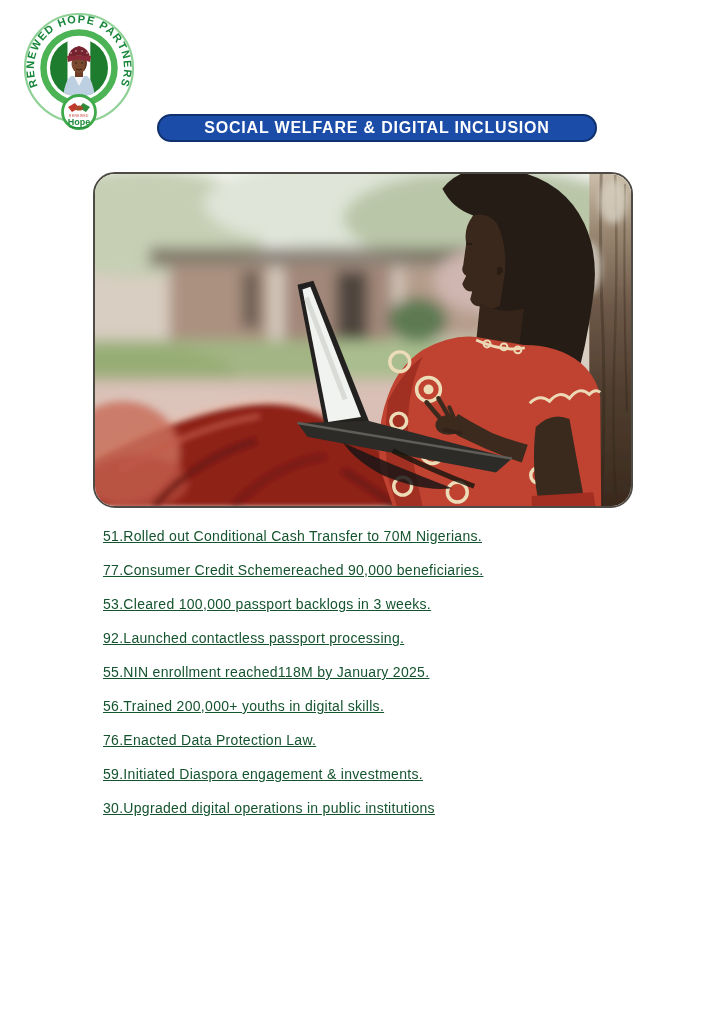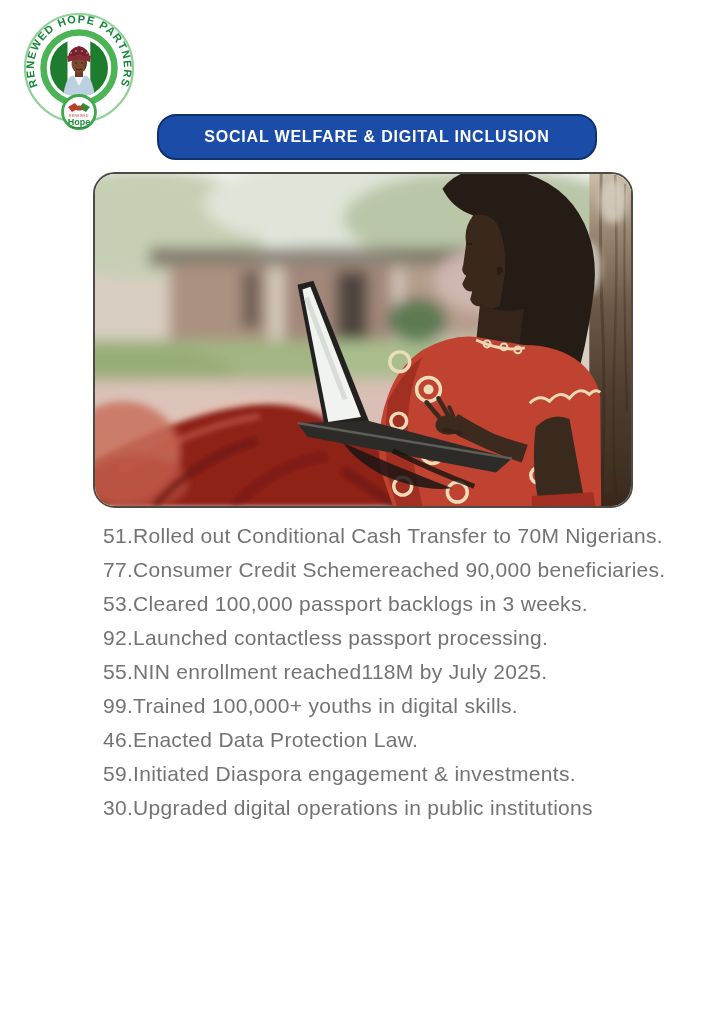--- a/index.html
+++ b/index.html
@@ -3,35 +3,35 @@
 <meta charset="utf-8">
 <style>
   html,body{margin:0;padding:0;}
   body{
     width:724px;height:1024px;background:#ffffff;position:relative;overflow:hidden;
     font-family:"Liberation Sans", sans-serif;
   }
   .logo{position:absolute;left:21px;top:12px;width:116px;height:122px;}
   .logo svg{display:block;width:100%;height:100%;}
   .banner{
-    position:absolute;left:157px;top:114px;width:440px;height:46px;
+    position:absolute;left:157px;top:114px;width:440px;height:28px;
     background:#1b4ca8;border:2px solid #0f316e;border-radius:19px;box-sizing:border-box;
     display:flex;align-items:center;justify-content:center;
   }
   .banner-label{color:#ffffff;font-weight:bold;font-size:16px;letter-spacing:0.8px;}
   .photo{
     position:absolute;left:93px;top:172px;width:540px;height:336px;
     border-radius:22px;overflow:hidden;border:2px solid #4e4b46;box-sizing:border-box;
     background:#edeee8;
   }
   .photo svg{display:block;width:100%;height:100%;}
   .list{position:absolute;left:103px;top:526px;width:545px;}
   .list-item{
-    font-size:21px;color:#737373;line-height:20px;margin-bottom:14px;
-    letter-spacing:0.3px;white-space:nowrap;
+    font-size:14px;color:#14532d;line-height:20px;margin-bottom:14px;
+    letter-spacing:0.3px;white-space:nowrap;text-decoration:underline;
   }
 </style>
 </head>
 <body>
 
 <div class="logo">
   <svg viewBox="0 0 116 122">
     <defs>
       <clipPath id="flagClip">
           <circle cx="58" cy="56" r="29"></circle>
@@ -206,18 +206,18 @@
       <path d="M300,280 Q340,300 382,316" stroke="#171210" stroke-width="5" fill="none" opacity="0.8" filter="url(#b1)"></path>
     </g>
   </svg>
 </div>
 
 <div class="list">
   <div class="list-item">51.Rolled out Conditional Cash Transfer to 70M Nigerians.</div>
   <div class="list-item">77.Consumer Credit Schemereached 90,000 beneficiaries.</div>
   <div class="list-item">53.Cleared 100,000 passport backlogs in 3 weeks.</div>
   <div class="list-item">92.Launched contactless passport processing.</div>
-  <div class="list-item">55.NIN enrollment reached118M by July 2025.</div>
-  <div class="list-item">99.Trained 100,000+ youths in digital skills.</div>
-  <div class="list-item">46.Enacted Data Protection Law.</div>
+  <div class="list-item">55.NIN enrollment reached118M by January 2025.</div>
+  <div class="list-item">56.Trained 200,000+ youths in digital skills.</div>
+  <div class="list-item">76.Enacted Data Protection Law.</div>
   <div class="list-item">59.Initiated Diaspora engagement &amp; investments.</div>
   <div class="list-item">30.Upgraded digital operations in public institutions</div>
 </div>
 
 </body></html>

